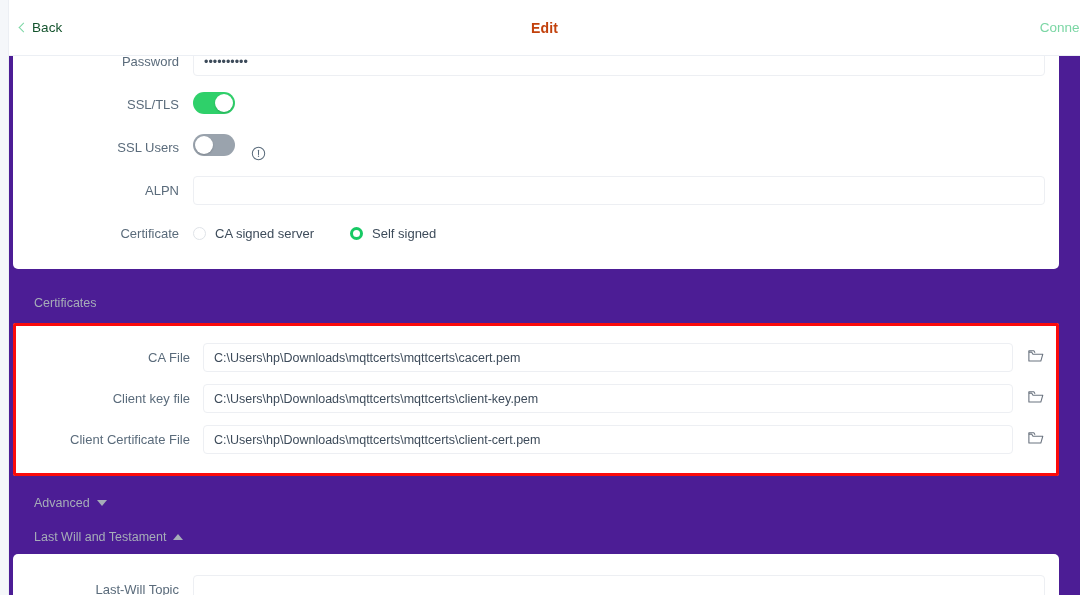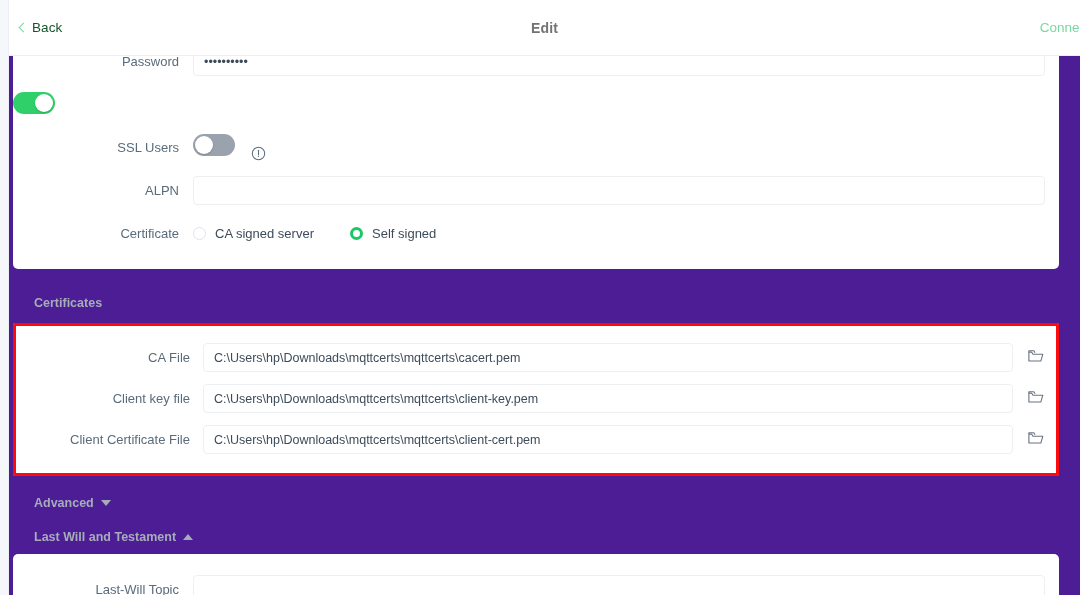--- a/index.html
+++ b/index.html
@@ -59,21 +59,21 @@
     margin-right: 1px;
     position: relative;
     top: 0px;
   }
   .title-center {
     position: absolute;
     left: 0; right: 0;
     text-align: center;
     font-size: 14px;
     font-weight: bold;
-    color: #737373;
+    color: #c2410c;
     letter-spacing: .2px;
   }
   .connect-btn {
     position: absolute;
     right: -10px;
     color: #7bd6a4;
     font-size: 13.5px;
     cursor: pointer;
     white-space: nowrap;
   }
@@ -180,21 +180,21 @@
   }
   .radio-dot.on {
     border: 3.6px solid #17c964;
     background: #fff;
   }
   .radio-lbl { font-size: 13px; color: #3d4b5a; white-space: nowrap; }
 
   
   .section-title {
     font-size: 12.5px;
-    font-weight: bold;
+    font-weight: normal;
     color: #a6adb8;
     padding: 0 0 0 25px;
     display: flex;
     align-items: center;
     gap: 7px;
     height: 34px;
   }
   .section-title.clickable { cursor: pointer; text-align: center; }
   .tri {
     display: inline-block;
@@ -260,20 +260,21 @@
   <div class="pw-section">
     <div class="card" style="padding-bottom:14px;">
       <div class="row">
         <div class="row-label">Password</div>
         <div class="row-field">
           <input class="inp" type="text" value="••••••••••" style="">
         </div>
       </div>
 
       <div class="row">
+        <div class="row-label">SSL/TLS</div>
         <div class="row-field">
           <span class="switch">
             <span class="knob"></span>
           </span>
         </div>
       </div>
 
       <div class="row">
         <div class="row-label">SSL Users</div>
         <div class="row-field">

